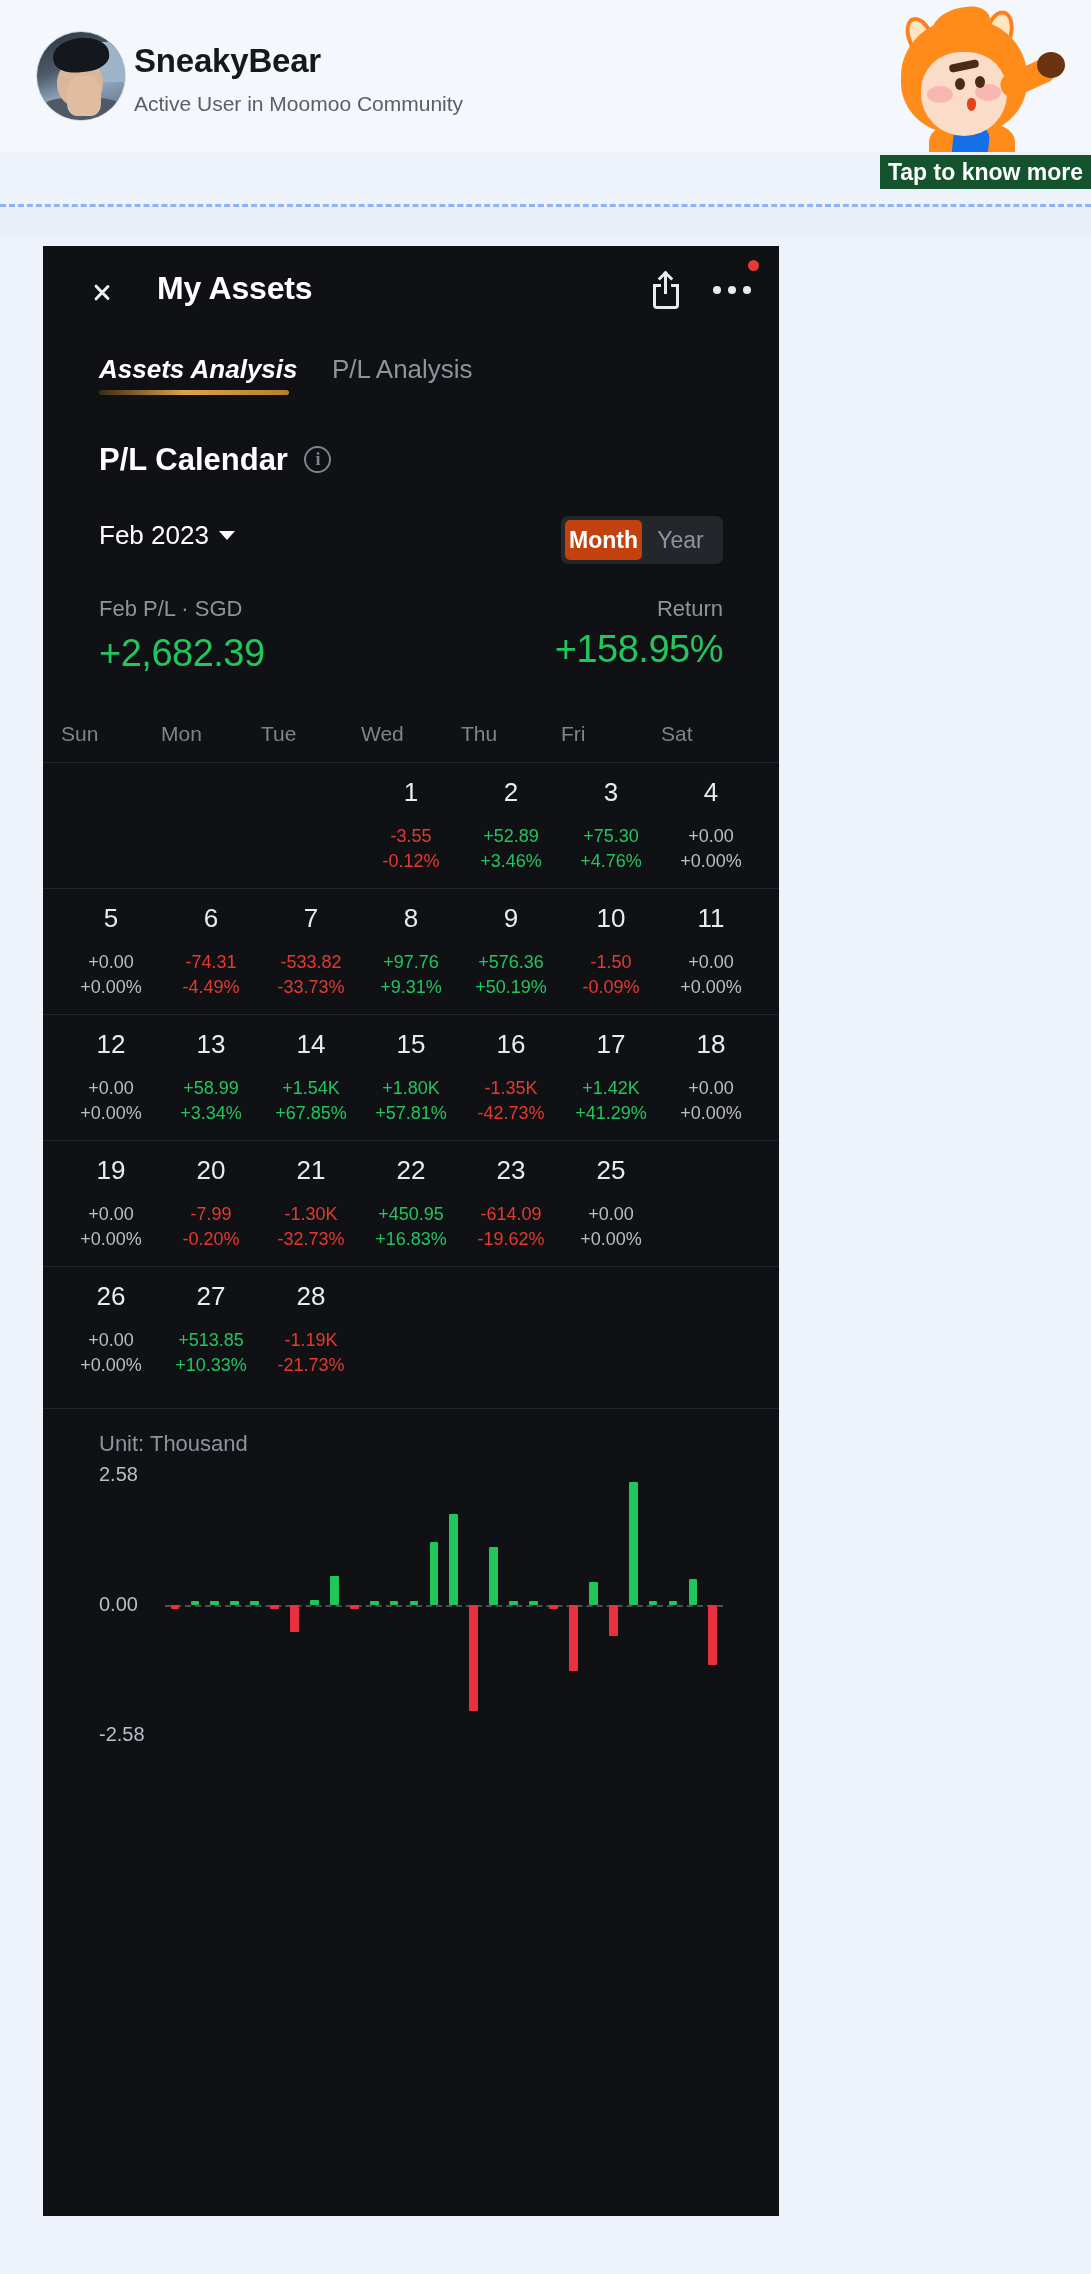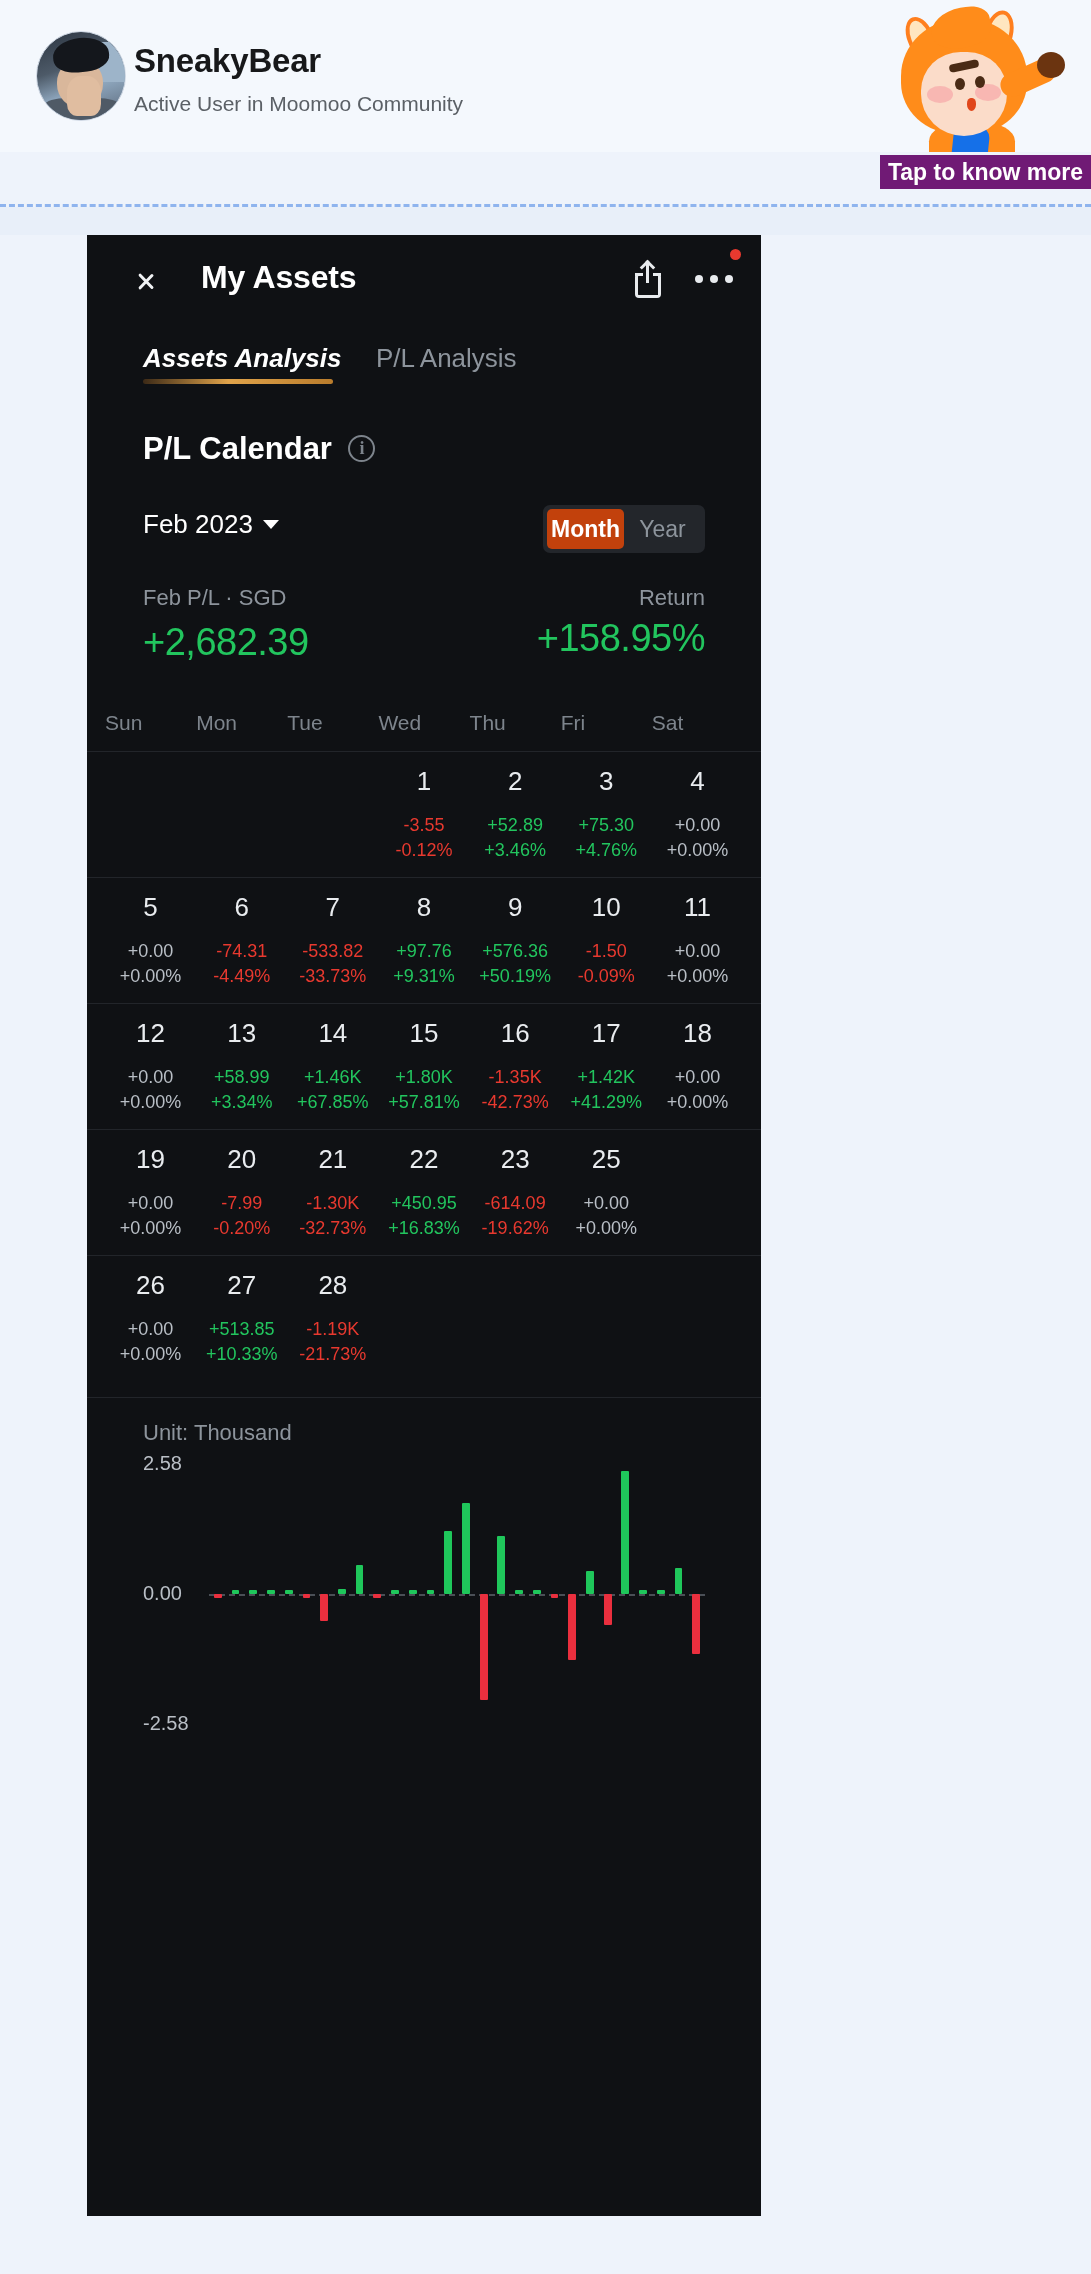--- a/index.html
+++ b/index.html
@@ -83,44 +83,43 @@
   .m-fist { position:absolute; left:166px; top:58px; width:28px; height:26px;
     background:#6b3410; border-radius:50%; }
   .m-body { position:absolute; left:58px; top:128px; width:86px; height:48px;
     background:#ff8c1a; border-radius:40% 40% 12% 12%; }
   .m-shirt { position:absolute; left:82px; top:130px; width:36px; height:34px;
     background:#1570e8; border-radius:40% 40% 8% 8%; transform:rotate(6deg); }
 
   .tap-banner {
     position: absolute; right: 0; top: 155px;
     width: 211px; height: 34px;
-    background: #701a75;
+    background: #14532d;
     color: #ffffff;
     font-size: 23px; font-weight: 700;
     display: flex; align-items: center; justify-content: center;
     z-index: 6;
   }
 
   .dash-sep {
     position: absolute; left: 0; top: 204px; width: 1091px; height: 0;
     border-top: 3px dashed #8fb4ee;
   }
   .band-shade {
     position: absolute; left: 0; top: 207px; width: 1091px; height: 28px;
     background: #e8eff9;
   }
 
   
   .app {
-    position: absolute; left: 43px; top: 235px;
-    width: 674px; height: 1981px;
+    position: absolute; left: 43px; top: 246px;
+    width: 736px; height: 1981px;
     background: #0f1114;
     color: #e9ecef;
     overflow: hidden;
-    margin-left: 44px;
   }
 
   .nav {
     position: relative; height: 92px;
   }
   .nav-back {
     position:absolute; left:58px; top:26px; width: 26px; height: 40px;
   }
   .nav-back::before, .nav-back::after {
     content:""; position:absolute; left:8px; width:20px; height:3px;
@@ -414,21 +413,21 @@
             <div class="v flat">+0.00</div>
             <div class="p flat">+0.00%</div>
           </div>
           <div class="cell">
             <div class="d">13</div>
             <div class="v up">+58.99</div>
             <div class="p up">+3.34%</div>
           </div>
           <div class="cell">
             <div class="d">14</div>
-            <div class="v up">+1.46K</div>
+            <div class="v up">+1.54K</div>
             <div class="p up">+67.85%</div>
           </div>
           <div class="cell">
             <div class="d">15</div>
             <div class="v up">+1.80K</div>
             <div class="p up">+57.81%</div>
           </div>
           <div class="cell">
             <div class="d">16</div>
             <div class="v down">-1.35K</div>

